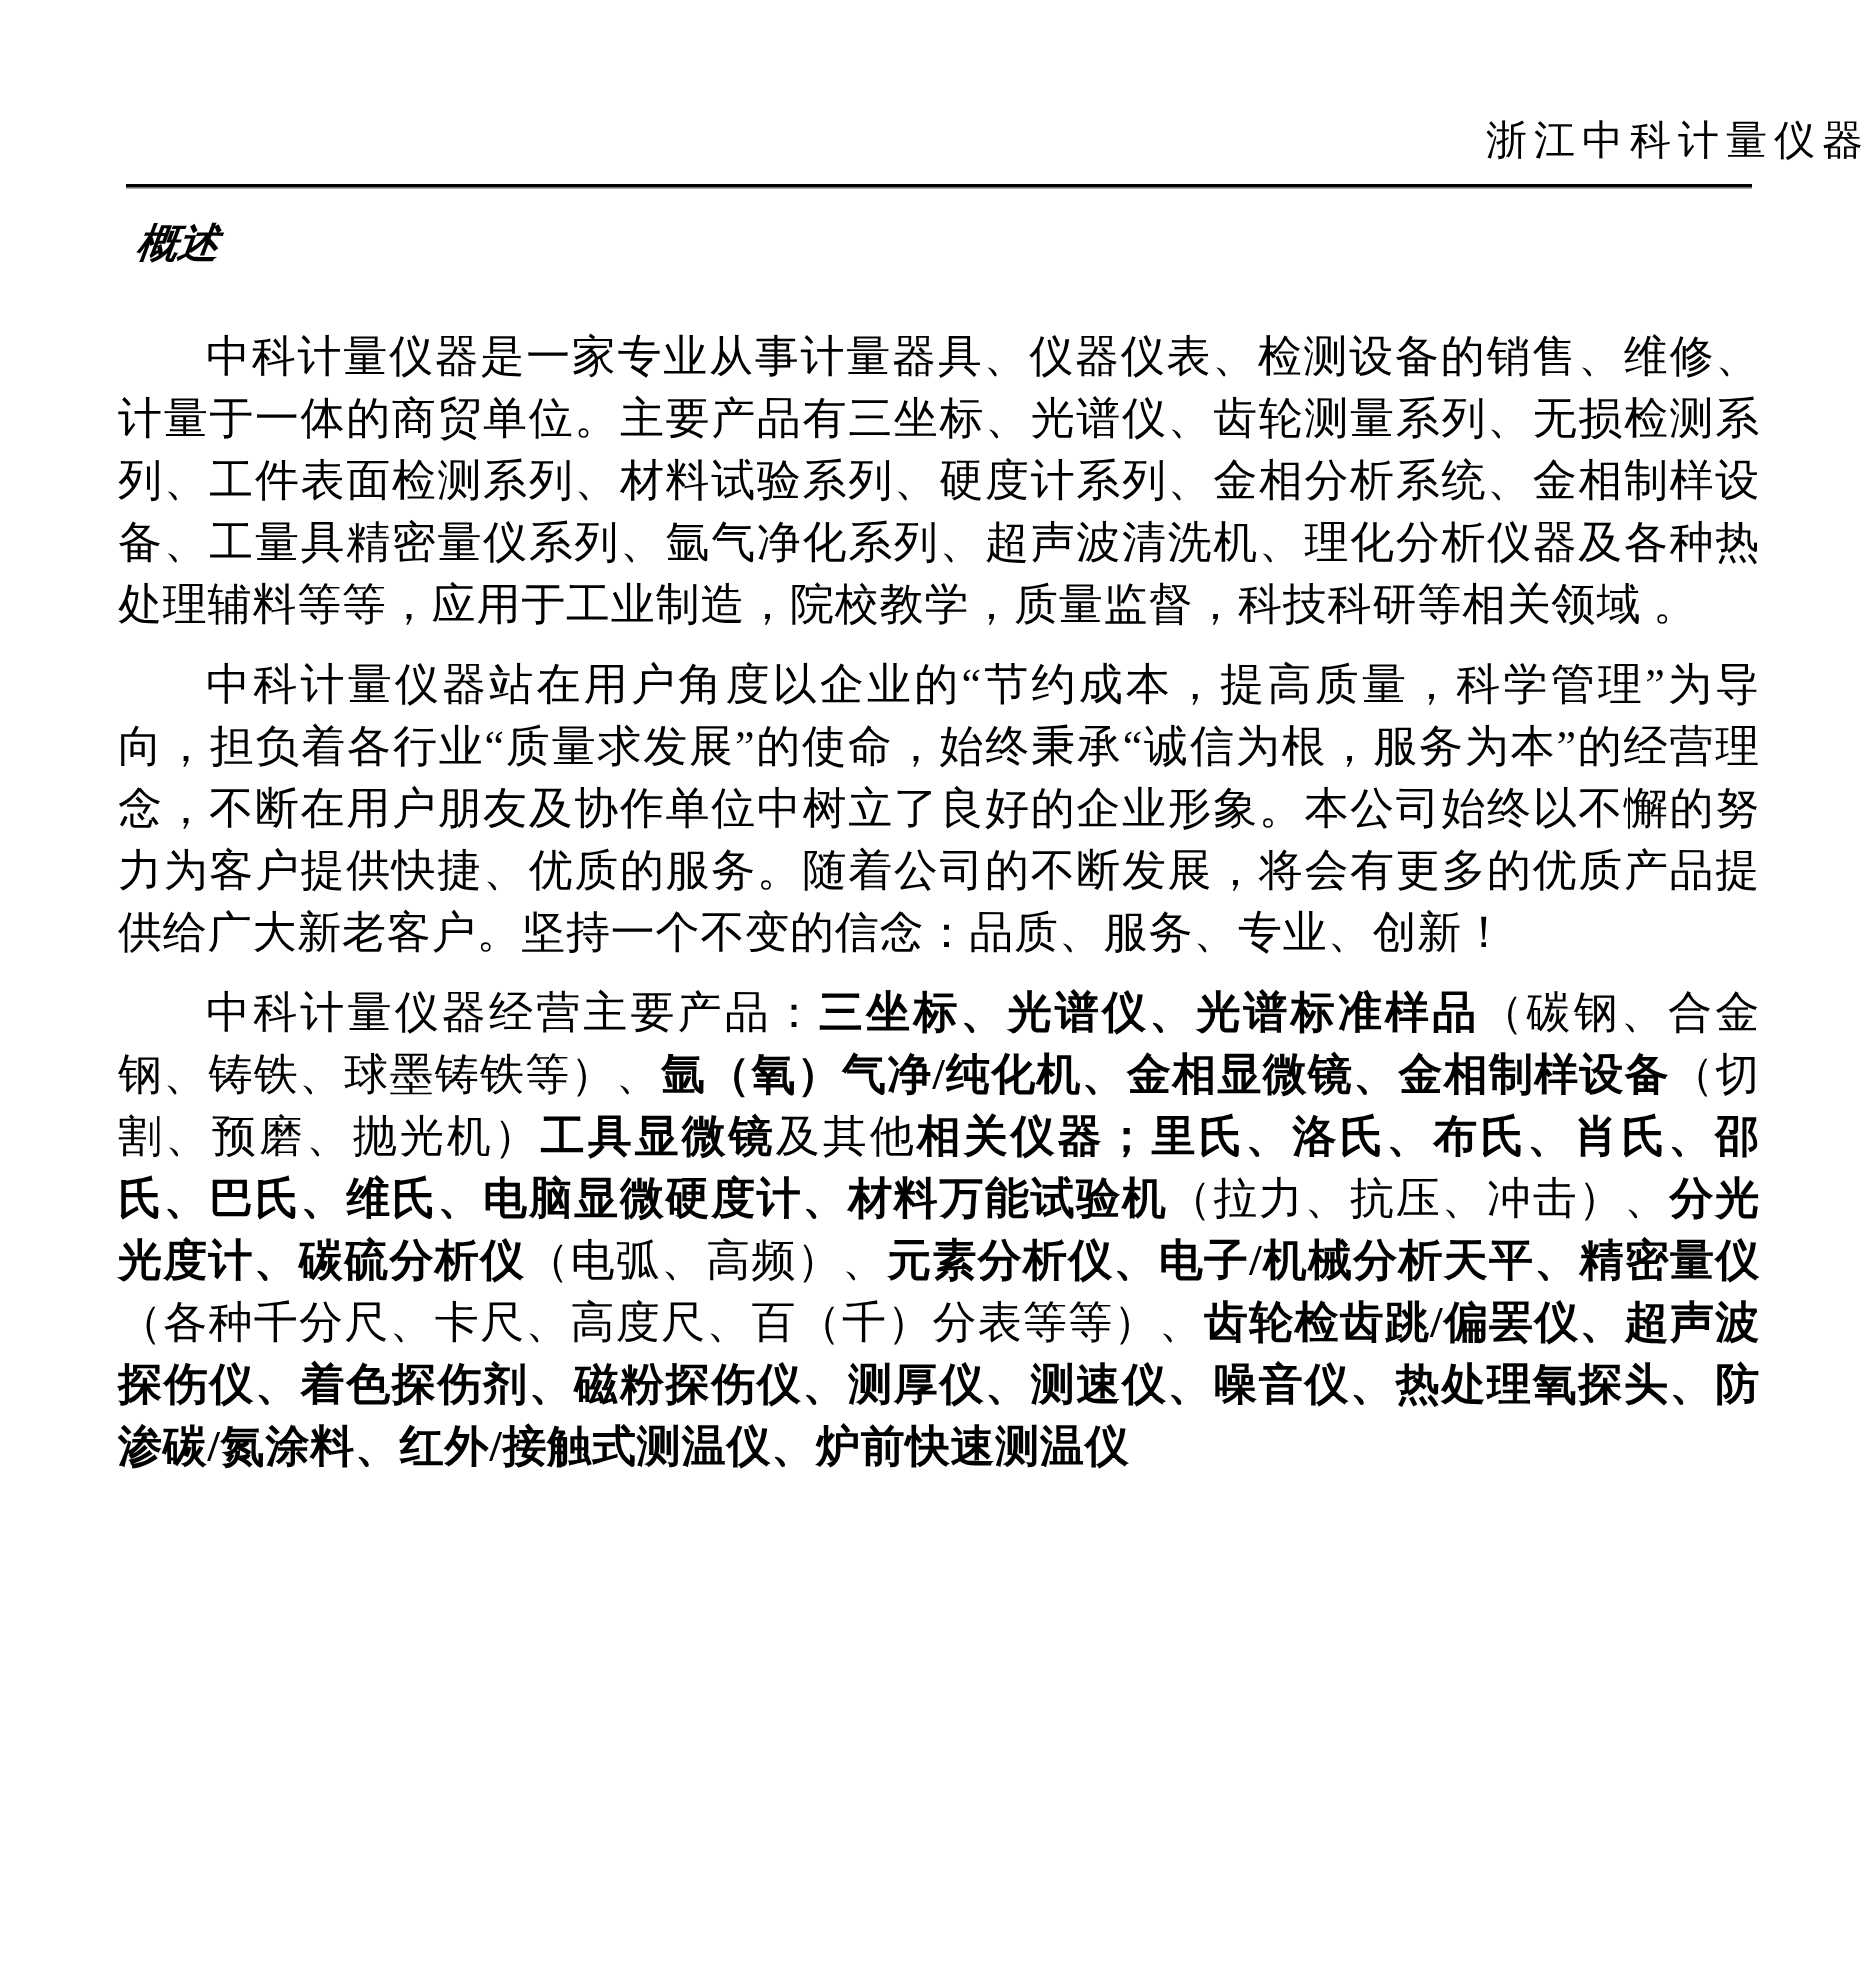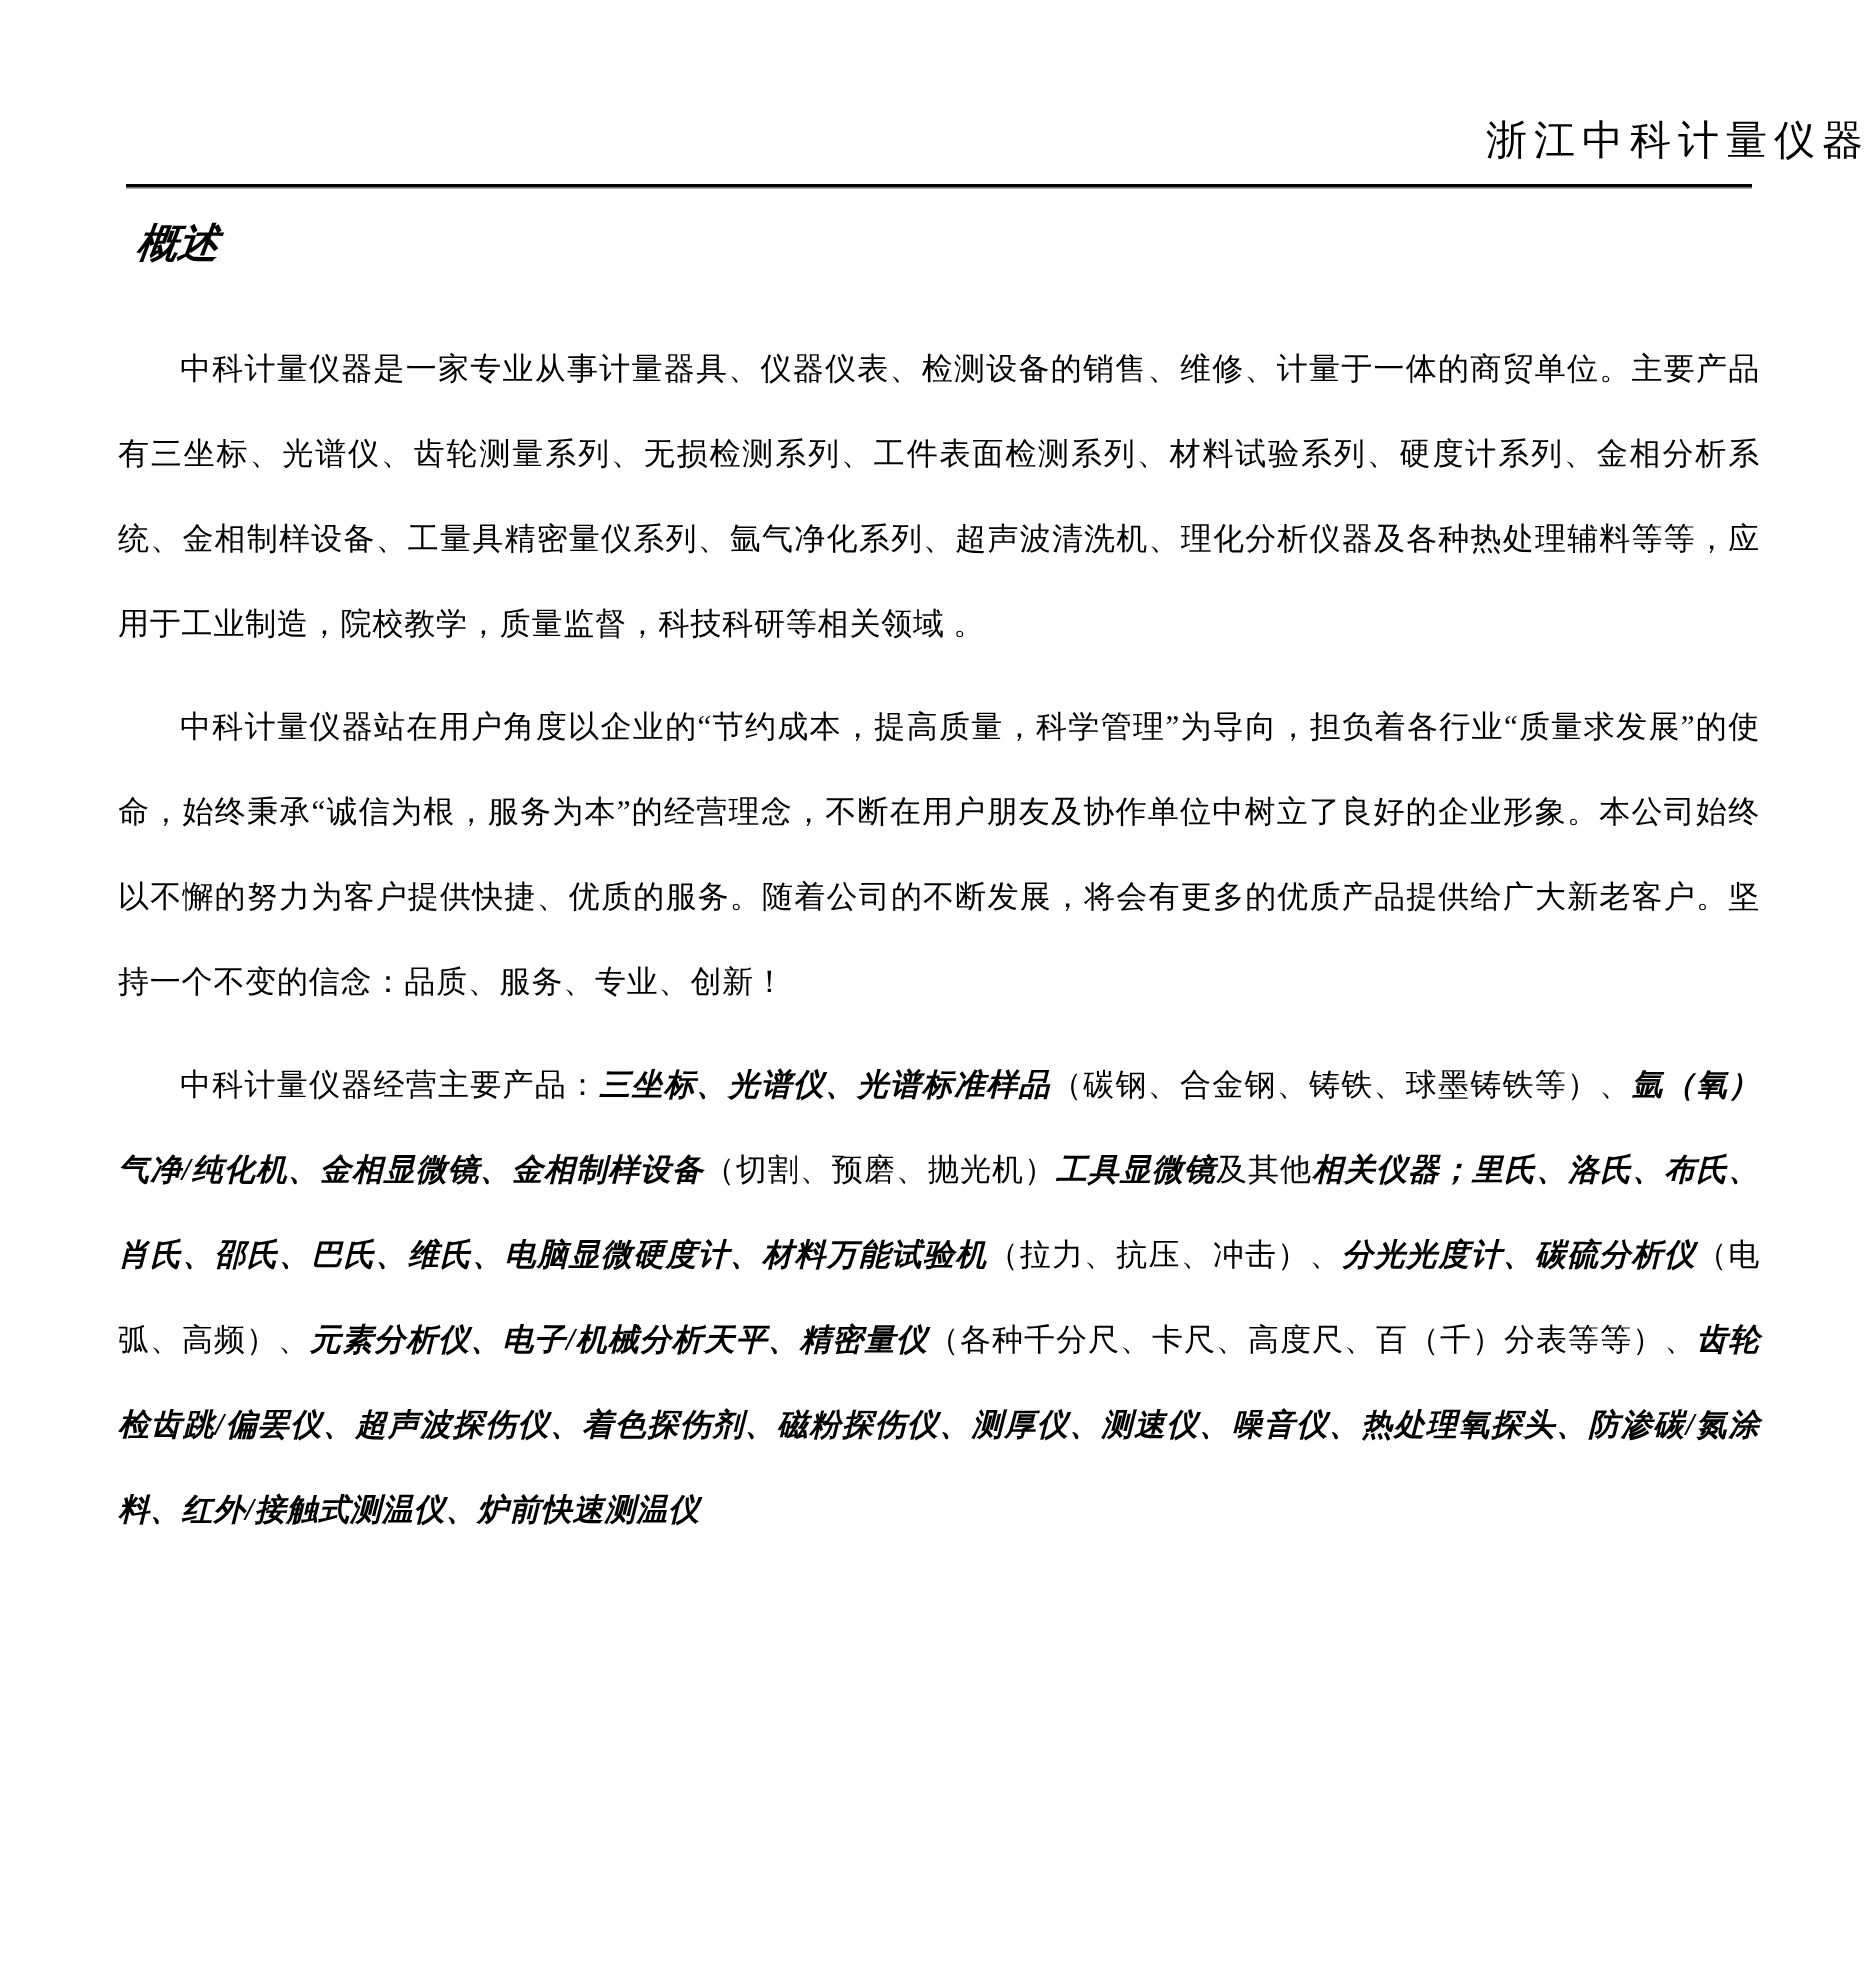--- a/index.html
+++ b/index.html
@@ -33,28 +33,28 @@
     font-weight: bold;
     font-style: italic;
     transform: skewX(-7deg);
     transform-origin: left bottom;
     line-height: 1.25;
   }
   
   .paras { margin: 57px 110px 0 118px; }
   .para {
     margin: 17.7px 0 0 0;
-    font-size: 31px;
-    line-height: 85px;
+    font-size: 44px;
+    line-height: 62px;
     letter-spacing: 0.8px;
     text-align: justify;
     text-indent: 2em;
   }
   .para:first-child { margin-top: 0; }
-  .b { font-weight: bold; font-style: italic; }
+  .b { font-weight: bold; }
 </style>
 </head>
 <body>
 
 <div class="page">
 
   <div>
     <div class="title">浙江中科计量仪器</div>
     <div class="rule"></div>
   </div>

